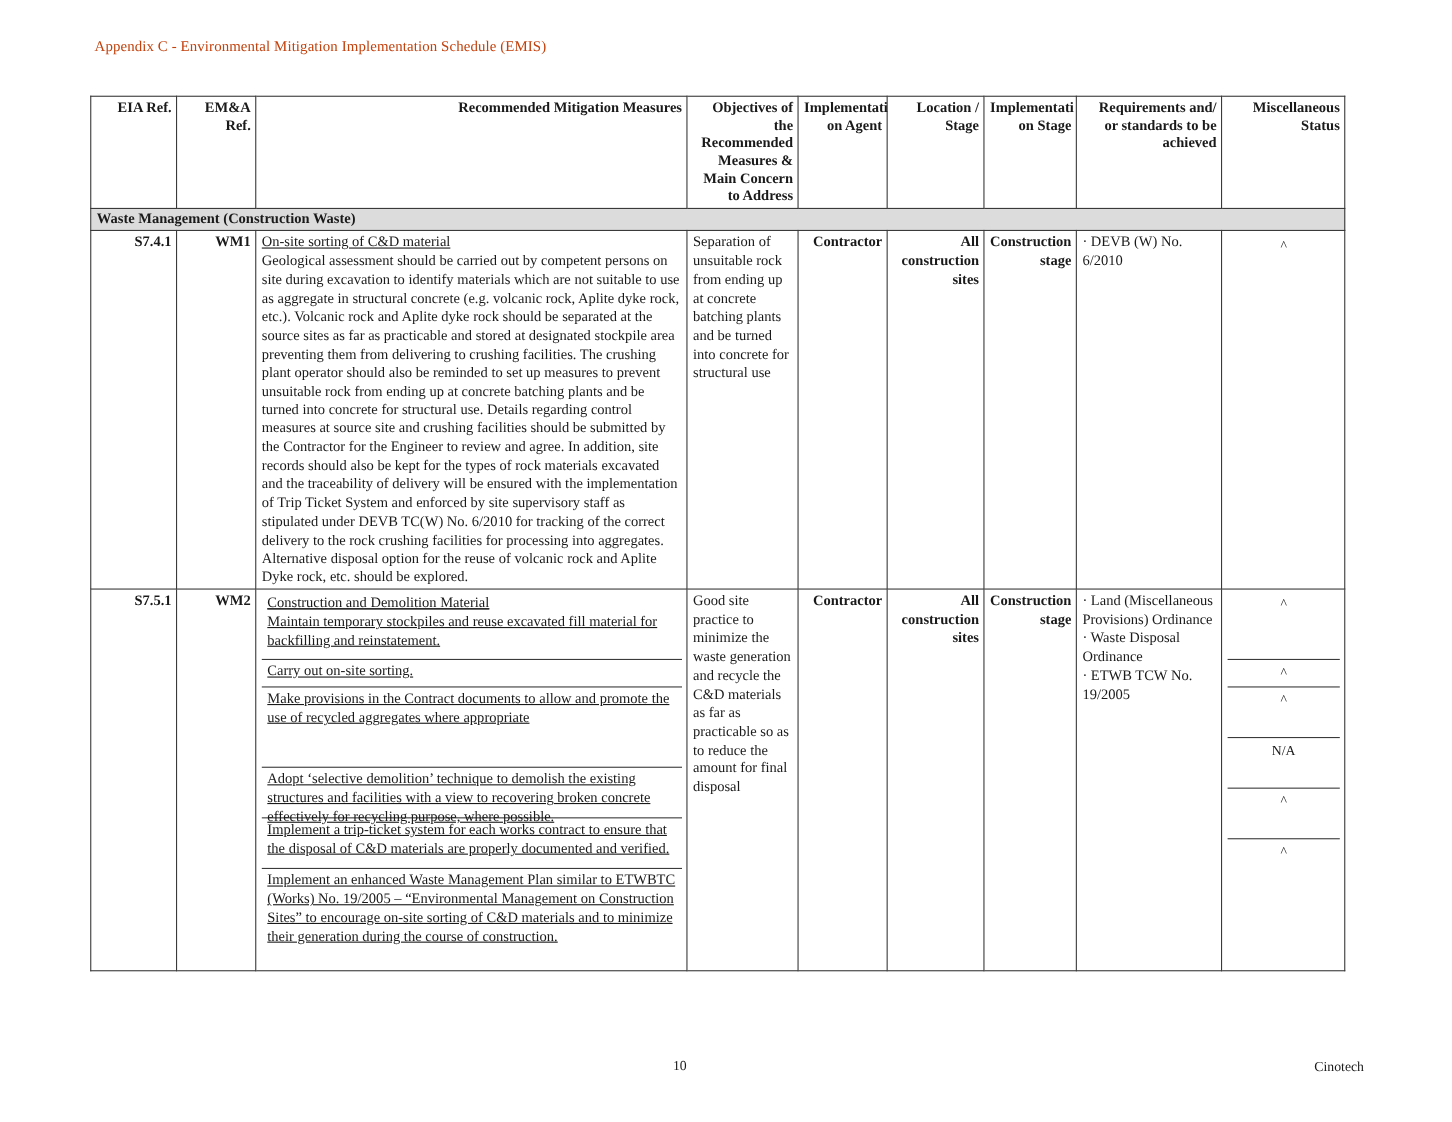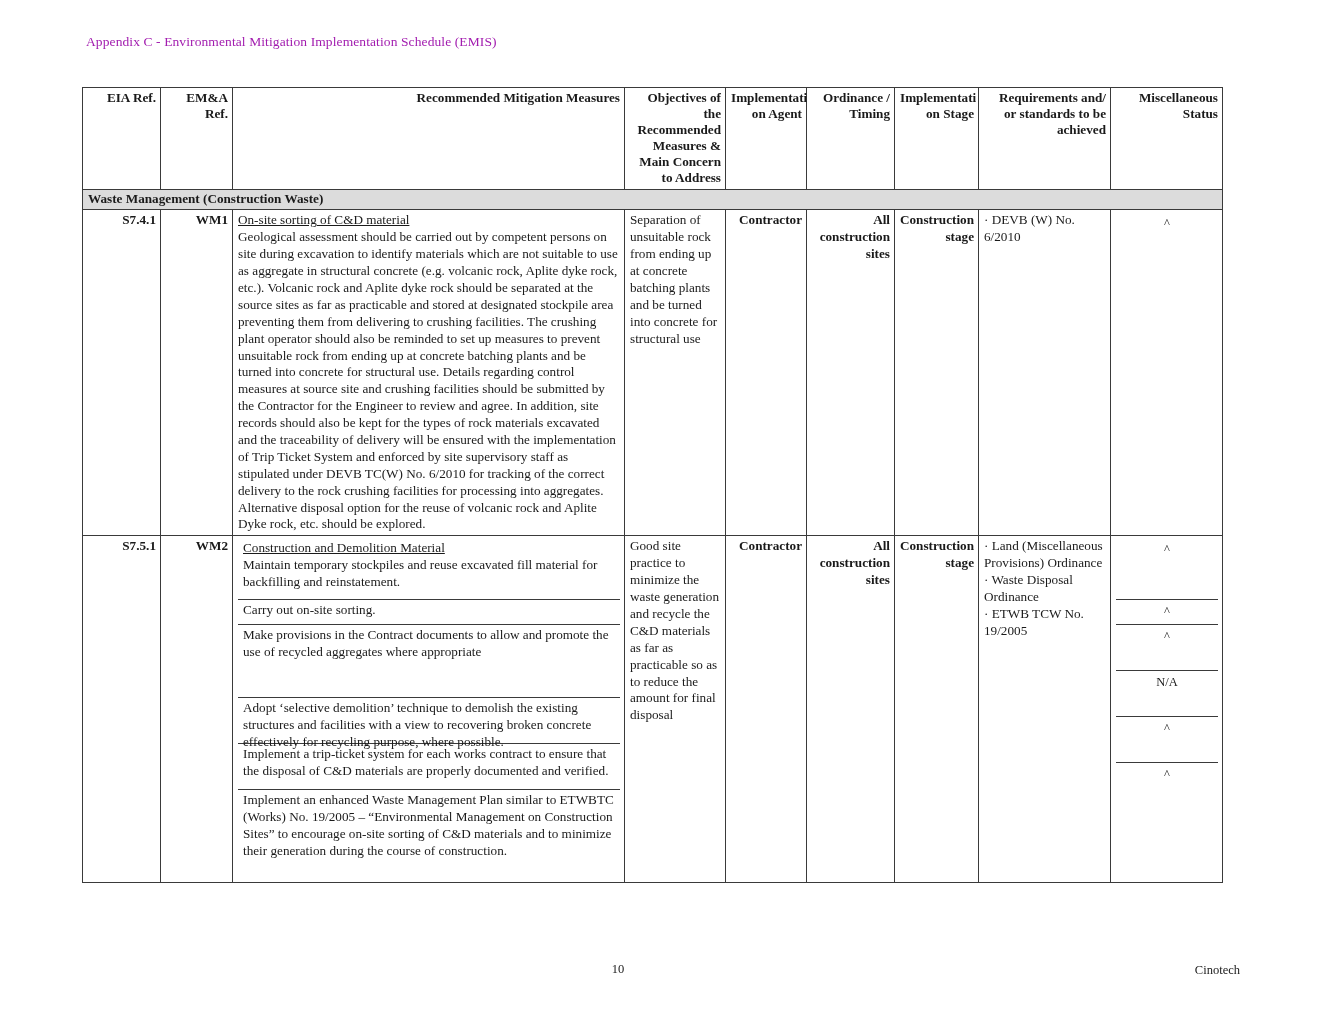--- a/index.html
+++ b/index.html
@@ -20,21 +20,21 @@
     width: 1320px;
     height: 1020px;
     box-sizing: border-box;
   }
   .doc-header {
     position: absolute;
     left: 86px;
     top: 34px;
     font-size: 13.5px;
     letter-spacing: 0.1px;
-    color: #a21caf;
+    color: #c2410c;
     white-space: nowrap;
   }
 
   table.emis {
     position: absolute;
     left: 82px;
     top: 87px;
     width: 1140px;
     border-collapse: collapse;
     table-layout: fixed;
@@ -81,20 +81,21 @@
 
   .hdr-u {
     text-decoration: underline;
     display: block;
   }
   .para { margin: 0; }
 
   
   td.measures-cell {
     padding: 0;
+    text-decoration: underline;
   }
   .sub {
     border-bottom: 1px solid #3a3a3a;
     padding: 2px 5px 3px 5px;
     box-sizing: border-box;
   }
   .sub:last-child { border-bottom: none; }
 
   
   td.status-cell {
@@ -147,21 +148,21 @@
         <col class="c-req">
         <col class="c-status">
     </colgroup>
     <thead>
       <tr>
         <th>EIA Ref.</th>
         <th>EM&amp;A Ref.</th>
         <th>Recommended Mitigation Measures</th>
         <th>Objectives of the Recommended Measures &amp; Main Concern to Address</th>
         <th>Implementati on Agent</th>
-        <th>Ordinance / Timing</th>
+        <th>Location / Stage</th>
         <th>Implementati on Stage</th>
         <th>Requirements and/ or standards to be achieved</th>
         <th>Miscellaneous Status</th>
       </tr>
     </thead>
     <tbody>
 
       <tr class="section-row">
         <td colspan="9">Waste Management (Construction Waste)</td>
       </tr>

